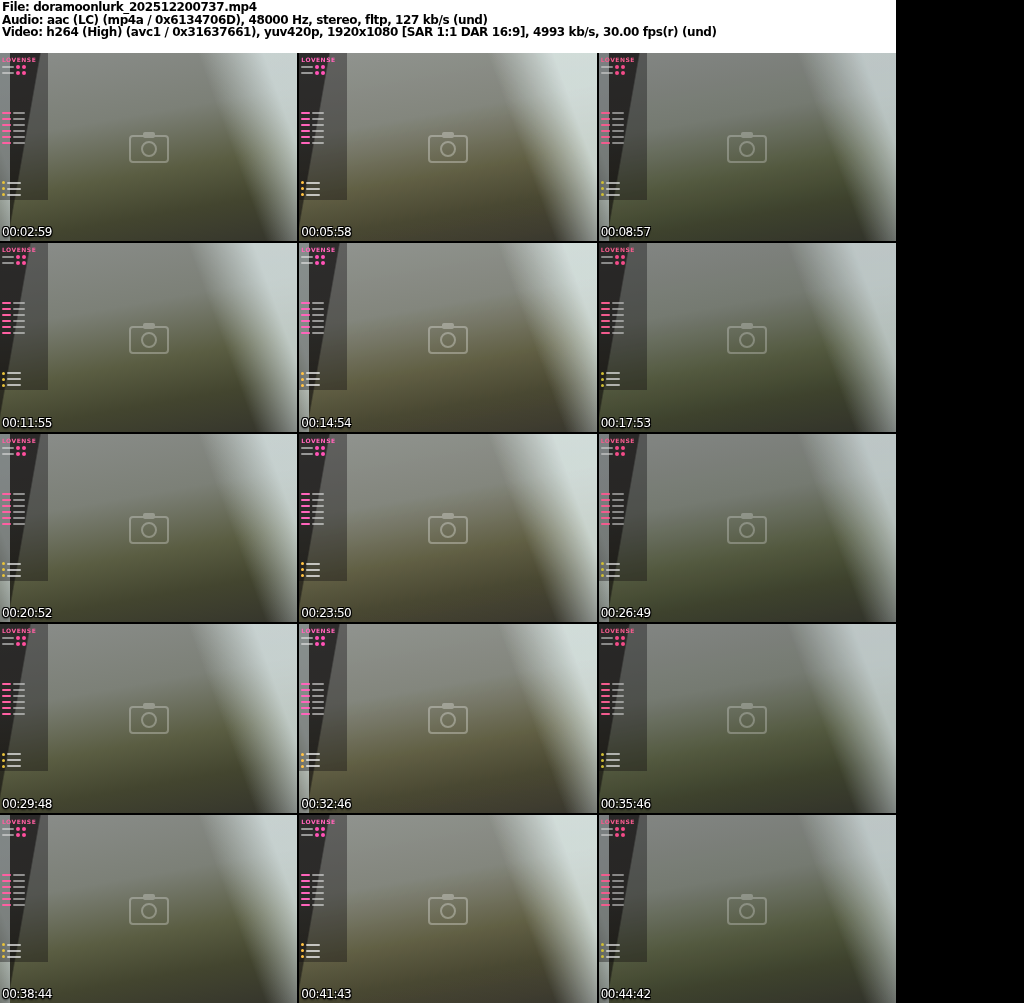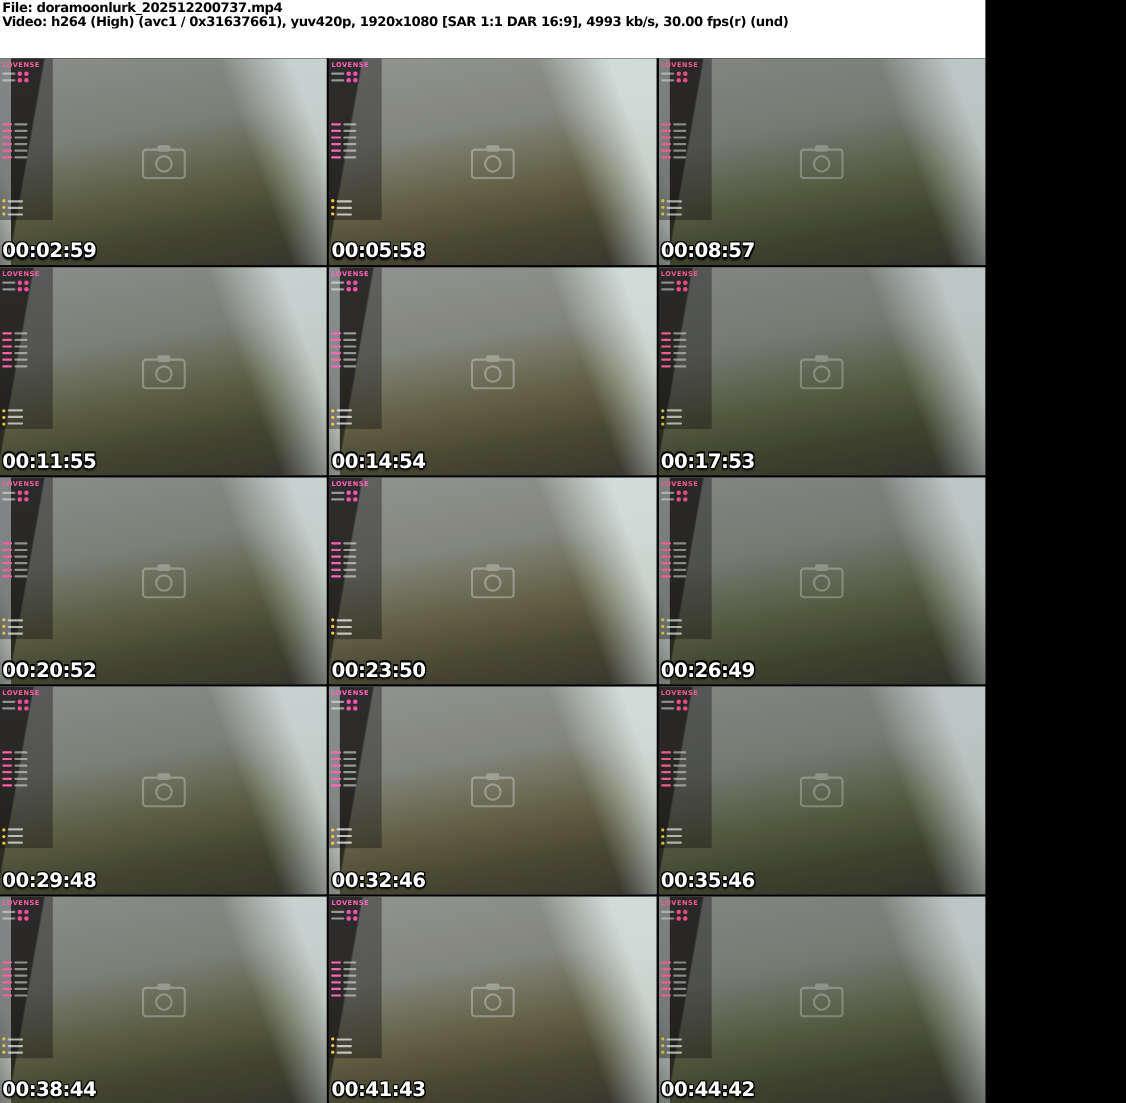--- a/index.html
+++ b/index.html
@@ -52,32 +52,33 @@
   .dash.gray{width:12px;background:rgba(230,230,230,.55);}
   .dash.pink{width:9px;background:#ff5fa2;}
   .dash.white{width:14px;background:rgba(240,240,240,.7);}
   .dot{display:inline-block;width:4px;height:4px;border-radius:50%;}
   .dot.pink{background:#ff4f9e;}
   .dot.yellow{width:3px;height:3px;background:#e8c23a;}
   .spacer{flex:1;}
   
   .ts{
     position:absolute;left:2px;bottom:2px;
-    color:#ffffff;font-size:18px;font-weight:bold;letter-spacing:-0.5px;
+    color:#ffffff;font-size:12px;font-weight:normal;letter-spacing:-0.5px;
     text-shadow:-1px -1px 0 #000,1px -1px 0 #000,-1px 1px 0 #000,1px 1px 0 #000,0 2px 2px #000;
     text-align:right;
   }
 </style>
 </head>
 <body>
 
 <div class="sheet">
 
   <div class="meta">
     <div>File: doramoonlurk_202512200737.mp4</div>
+    <div>Audio: aac (LC) (mp4a / 0x6134706D), 48000 Hz, stereo, fltp, 127 kb/s (und)</div>
     <div>Video: h264 (High) (avc1 / 0x31637661), yuv420p, 1920x1080 [SAR 1:1 DAR 16:9], 4993 kb/s, 30.00 fps(r) (und)</div>
   </div>
 
   <div class="grid" id="grid">
   <figure class="tile">
     <div class="ph">
 
       <svg class="ph-icon" width="40" height="32" viewBox="0 0 40 32">
         <rect x="1" y="5" width="38" height="26" rx="3" fill="none" stroke="#fff" stroke-width="2"></rect>
         <circle cx="20" cy="18" r="7" fill="none" stroke="#fff" stroke-width="2"></circle>

